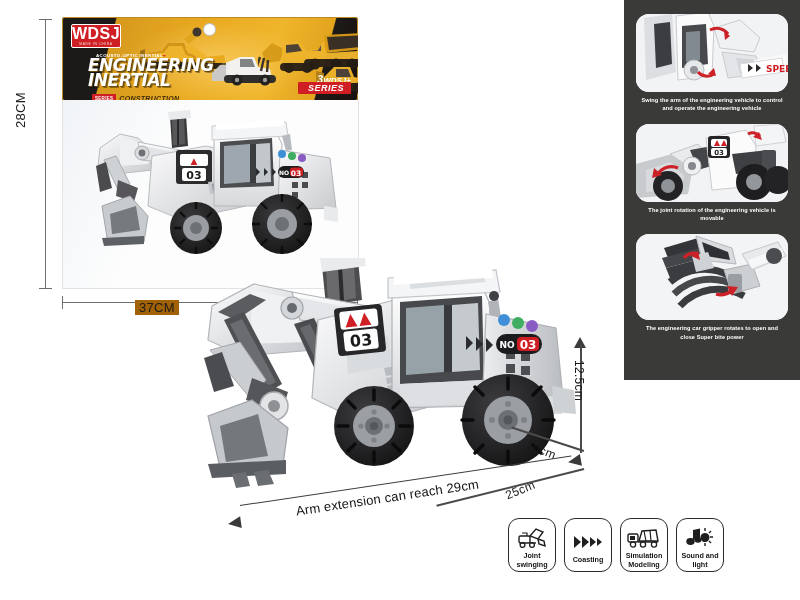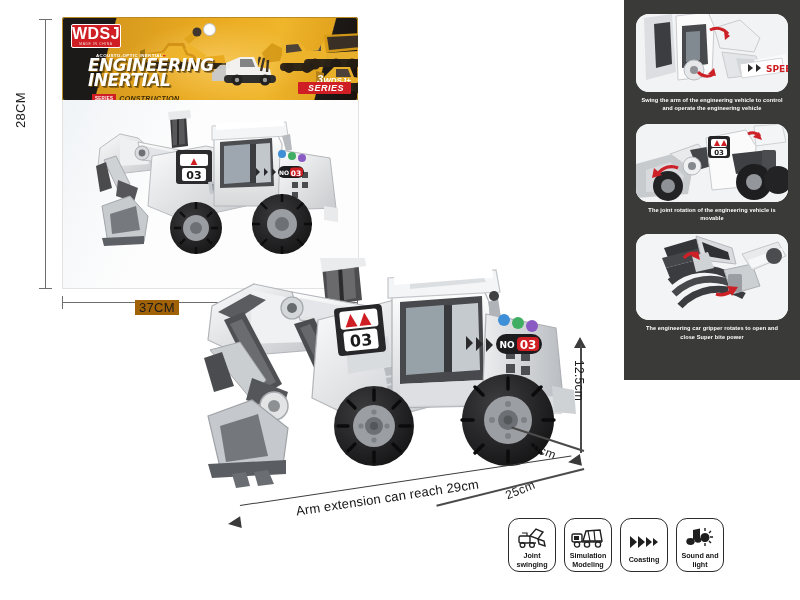--- a/index.html
+++ b/index.html
@@ -593,48 +593,48 @@
           <path d="M13 9 L19 2 L26 5 L21 12 Z" fill="none" stroke="#1f1f1f" stroke-width="1.4"></path>
           <path d="M21 12 L27 14 L28 19 L22 17 Z" fill="none" stroke="#1f1f1f" stroke-width="1.4"></path>
           <path d="M5 6 h5 v3" fill="none" stroke="#1f1f1f" stroke-width="1.2"></path>
         </svg>
       </div>
       <div class="lbl">Joint swinging</div>
     </div>
 
     <div class="icon-badge">
       <div class="glyph">
+        <svg width="32" height="18" viewBox="0 0 32 18">
+          <path d="M2 3 L9 9 L2 15 Z" fill="#1f1f1f"></path>
+          <path d="M10 3 L17 9 L10 15 Z" fill="#1f1f1f"></path>
+          <path d="M18 4 L24 9 L18 14 Z" fill="#1f1f1f"></path>
+          <path d="M25 5 L30 9 L25 13 Z" fill="#1f1f1f"></path>
+        </svg>
+      </div>
+      <div class="lbl">Coasting</div>
+    </div>
+
+    <div class="icon-badge">
+      <div class="glyph">
         <svg width="34" height="22" viewBox="0 0 34 22">
           <rect x="1" y="7" width="10" height="8" rx="1.5" fill="none" stroke="#1f1f1f" stroke-width="1.4"></rect>
           <rect x="3" y="9" width="5" height="4" fill="#1f1f1f"></rect>
           <path d="M11 15 h20" stroke="#1f1f1f" stroke-width="1.4"></path>
           <path d="M12 14 L15 4 L29 3 L31 14 Z" fill="none" stroke="#1f1f1f" stroke-width="1.4"></path>
           <path d="M17 4 L19 14 M23 3.5 L24 14" stroke="#1f1f1f" stroke-width="1.2"></path>
           <circle cx="6" cy="17.5" r="2.6" fill="none" stroke="#1f1f1f" stroke-width="1.3"></circle>
           <circle cx="16" cy="17.5" r="2.6" fill="none" stroke="#1f1f1f" stroke-width="1.3"></circle>
           <circle cx="27" cy="17.5" r="2.6" fill="none" stroke="#1f1f1f" stroke-width="1.3"></circle>
         </svg>
       </div>
       <div class="lbl">Simulation Modeling</div>
     </div>
 
     <div class="icon-badge">
       <div class="glyph">
-        <svg width="32" height="18" viewBox="0 0 32 18">
-          <path d="M2 3 L9 9 L2 15 Z" fill="#1f1f1f"></path>
-          <path d="M10 3 L17 9 L10 15 Z" fill="#1f1f1f"></path>
-          <path d="M18 4 L24 9 L18 14 Z" fill="#1f1f1f"></path>
-          <path d="M25 5 L30 9 L25 13 Z" fill="#1f1f1f"></path>
-        </svg>
-      </div>
-      <div class="lbl">Coasting</div>
-    </div>
-
-    <div class="icon-badge">
-      <div class="glyph">
         <svg width="30" height="22" viewBox="0 0 30 22">
           <path d="M8 3 L15 1.5 L15 12 L8 13 Z" fill="#1f1f1f"></path>
           <ellipse cx="5.5" cy="14.5" rx="4.2" ry="3.4" fill="#1f1f1f"></ellipse>
           <ellipse cx="13" cy="13" rx="3.4" ry="2.8" fill="#1f1f1f"></ellipse>
           <path d="M20 6 a4.5 4.5 0 1 1 -0.1 0 Z" fill="#1f1f1f"></path>
           <path d="M20 1 v3 M26 4 l-2 2 M28 10 h-3 M26 16 l-2 -2 M20 19 v-3" stroke="#1f1f1f" stroke-width="1.4"></path>
         </svg>
       </div>
       <div class="lbl">Sound and light</div>
     </div>

